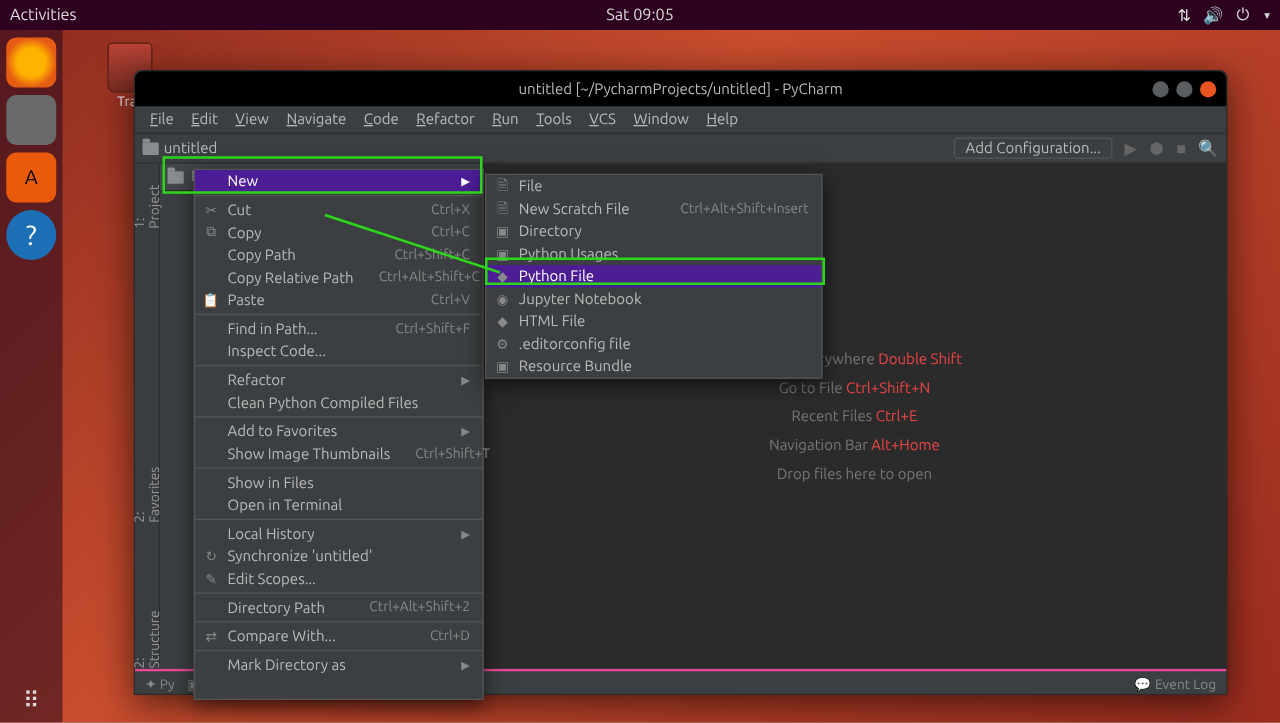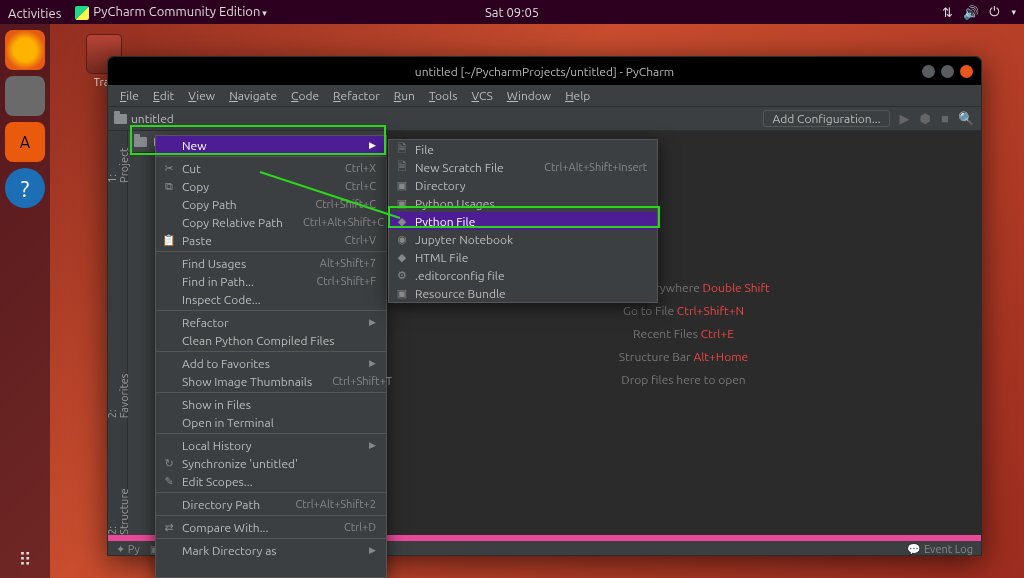--- a/index.html
+++ b/index.html
@@ -48,21 +48,21 @@
 .ide-body { display: flex; height: 404px; }
 .gutter { width: 20px; background: #3a3d3f; border-right: 1px solid #2e2e2e; display: flex; flex-direction: column; align-items: center; padding-top: 6px; gap: 60px; }
 .gutter-txt { writing-mode: vertical-rl; transform: rotate(180deg); font-size: 11px; color: #999; }
 .projpane { width: 258px; background: #3c3f41; border-right: 1px solid #2e2e2e; }
 .proj-head { height: 22px; display: flex; align-items: center; padding: 0 6px; border-bottom: 1px solid #2e2e2e; gap: 6px; background: #434649; }
 .proj-head-ico { color: #888; font-size: 11px; margin-left: auto; }
 .editor { flex: 1; background: #2b2b2b; display: flex; flex-direction: column; align-items: center; justify-content: center; gap: 10px; color: #777; }
 .editor-line { font-size: 12px; }
 .kbd { color: #ef4444; }
 
-.status { height: 22px; border-top: 6px solid #ec4899; display: flex; align-items: center; padding: 0 8px; font-size: 11px; color: #888; }
+.status { height: 22px; border-top: 2px solid #ec4899; display: flex; align-items: center; padding: 0 8px; font-size: 11px; color: #888; }
 .status-l { display: flex; gap: 10px; }
 .status-r { margin-left: auto; display: flex; gap: 6px; align-items: center; }
 
 
 .ctx { position: absolute; background: #3c3f41; border: 1px solid #555; box-shadow: 0 4px 16px rgba(0,0,0,0.6); font-size: 12px; color: #bbb; }
 .ctx-item { display: flex; align-items: center; height: 18px; padding: 0 10px 0 26px; position: relative; white-space: nowrap; }
 .ctx-item.sel { background: #4c1d95; color: #fff; }
 .ctx-sc { margin-left: auto; padding-left: 20px; color: #888; font-size: 11px; }
 .ctx-ico { position: absolute; left: 6px; width: 14px; text-align: center; color: #888; font-size: 11px; }
 .ctx-sep { height: 1px; background: #555; margin: 2px 0; }
@@ -76,21 +76,20 @@
 .ctx2 { left: 388px; top: 139px; width: 270px; }
 .proj-hl { left: 130px; top: 125px; width: 256px; height: 30px; }
 .file-hl { left: 388px; top: 206px; width: 272px; height: 22px; }
 </style>
 </head>
 <body>
 
 <div class="topbar">
   <div class="topbar-left">
     <span>Activities</span>
-    <span><span class="pycharm-ico"></span><span>PyCharm Community Edition</span><span class="tri-down">▾</span></span>
   </div>
   <div class="topbar-center">Sat 09:05</div>
   <div class="topbar-right">
     <span>⇅</span>
     <span>🔊</span>
     <span>⏻</span>
     <span class="tri-down">▾</span>
   </div>
 </div>
 
@@ -153,21 +152,21 @@
         <span class="folder-ico"></span>
         <span>Project</span>
         <span class="tri-down">▾</span>
         <span class="proj-head-ico">⊕ ፧ ✦ —</span>
       </div>
     </div>
     <div class="editor">
       <div class="editor-line"><span>Search Everywhere</span> <span class="kbd">Double Shift</span></div>
       <div class="editor-line"><span>Go to File</span> <span class="kbd">Ctrl+Shift+N</span></div>
       <div class="editor-line"><span>Recent Files</span> <span class="kbd">Ctrl+E</span></div>
-      <div class="editor-line"><span>Structure Bar</span> <span class="kbd">Alt+Home</span></div>
+      <div class="editor-line"><span>Navigation Bar</span> <span class="kbd">Alt+Home</span></div>
       <div class="editor-line">Drop files here to open</div>
     </div>
   </div>
   <div class="status">
     <div class="status-l">
       <span>✦ <span>Py</span></span>
       <span>▣ <span>Crea</span></span>
     </div>
     <div class="status-r">
       <span>💬 <span>Event Log</span></span>
@@ -198,24 +197,20 @@
     <div class="ctx-item">
       <span>Copy Relative Path</span>
       <span class="ctx-sc">Ctrl+Alt+Shift+C</span>
     </div>
     <div class="ctx-item">
       <span class="ctx-ico">📋</span>
       <span>Paste</span>
       <span class="ctx-sc">Ctrl+V</span>
     </div>
     <div class="ctx-sep"></div>
-    <div class="ctx-item">
-      <span>Find Usages</span>
-      <span class="ctx-sc">Alt+Shift+7</span>
-    </div>
     <div class="ctx-item">
       <span>Find in Path...</span>
       <span class="ctx-sc">Ctrl+Shift+F</span>
     </div>
     <div class="ctx-item">
       <span>Inspect Code...</span>
     </div>
     <div class="ctx-sep"></div>
     <div class="ctx-item">
       <span>Refactor</span>

